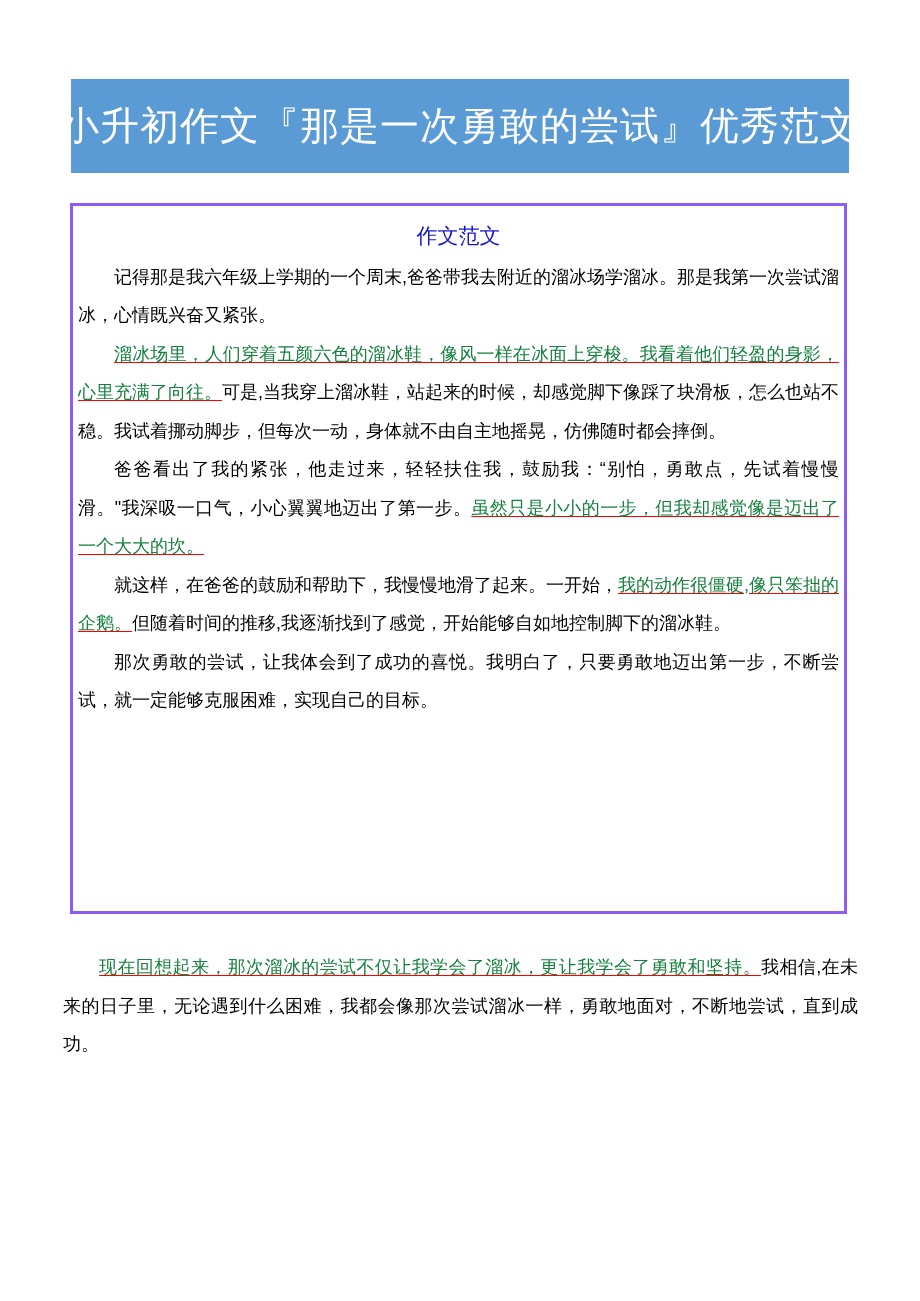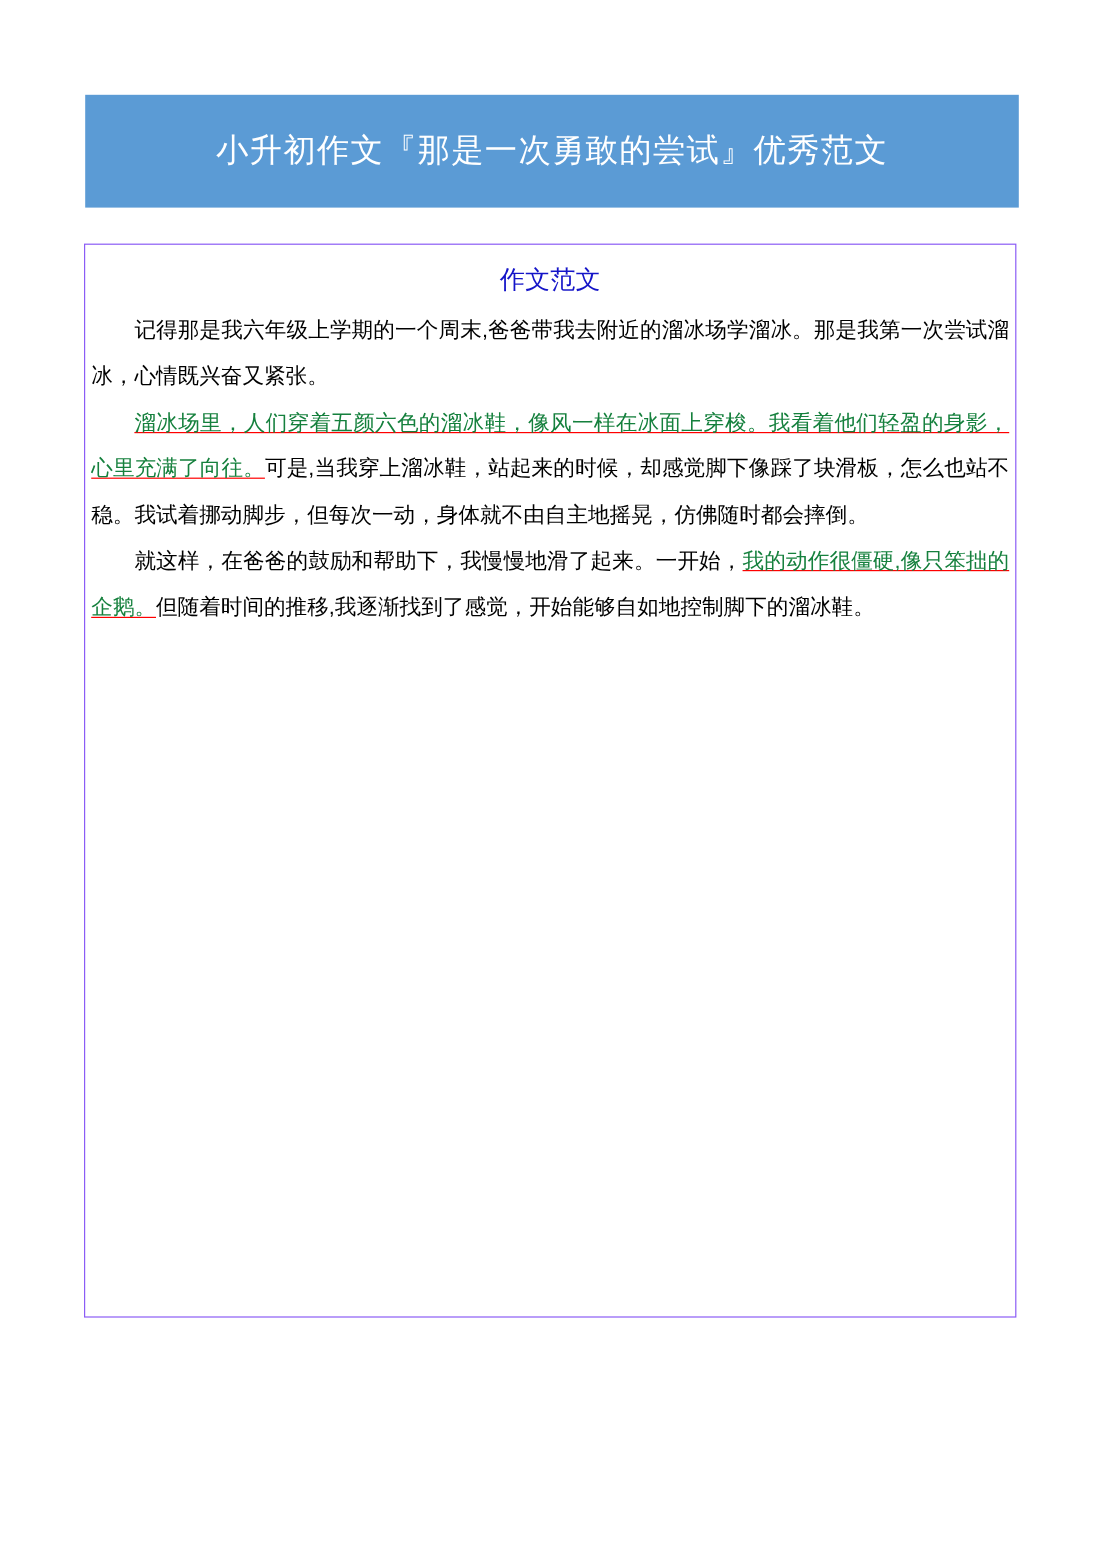--- a/index.html
+++ b/index.html
@@ -32,35 +32,35 @@
     width: 778px;
     height: 94px;
     background: #5b9bd5;
     display: flex;
     align-items: center;
     justify-content: center;
     box-sizing: border-box;
   }
   .title-banner .title-text {
     color: #ffffff;
-    font-size: 27px;
+    font-size: 39px;
     letter-spacing: 1px;
     line-height: 1.1;
     white-space: nowrap;
     font-weight: 400;
   }
 
   
   .essay-box {
     position: absolute;
     left: 70px;
     top: 203px;
     width: 777px;
-    height: 895px;
-    border: 1px solid #8b5cf6;
+    height: 711px;
+    border: 3px solid #8b5cf6;
     box-sizing: border-box;
     background: #ffffff;
     padding: 10px 5px 0 5px;
   }
 
   .box-heading {
     color: #1414c8;
     font-size: 21px;
     text-align: center;
     line-height: 1.5;
@@ -109,18 +109,23 @@
 
   <div class="title-banner">
     <span class="title-text">小升初作文『那是一次勇敢的尝试』优秀范文</span>
   </div>
 
   <div class="essay-box">
     <div class="box-heading">作文范文</div>
     <div id="essay-body">
         <div class="para indent"><span>记得那是我六年级上学期的一个周末,爸爸带我去附近的溜冰场学溜冰。那是我第一次尝试溜冰，心情既兴奋又紧张。</span></div>
         <div class="para indent"><span class="hl">溜冰场里，人们穿着五颜六色的溜冰鞋，像风一样在冰面上穿梭。我看着他们轻盈的身影，心里充满了向往。</span><span>可是,当我穿上溜冰鞋，站起来的时候，却感觉脚下像踩了块滑板，怎么也站不稳。我试着挪动脚步，但每次一动，身体就不由自主地摇晃，仿佛随时都会摔倒。</span></div>
+        <div class="para indent"><span>爸爸看出了我的紧张，他走过来，轻轻扶住我，鼓励我：“别怕，勇敢点，先试着慢慢滑。"我深吸一口气，小心翼翼地迈出了第一步。</span><span class="hl">虽然只是小小的一步，但我却感觉像是迈出了一个大大的坎。</span></div>
         <div class="para indent"><span>就这样，在爸爸的鼓励和帮助下，我慢慢地滑了起来。一开始，</span><span class="hl">我的动作很僵硬,像只笨拙的企鹅。</span><span>但随着时间的推移,我逐渐找到了感觉，开始能够自如地控制脚下的溜冰鞋。</span></div>
+        <div class="para indent"><span>那次勇敢的尝试，让我体会到了成功的喜悦。我明白了，只要勇敢地迈出第一步，不断尝试，就一定能够克服困难，实现自己的目标。</span></div>
       </div>
   </div>
 
+  <div class="outer-para" id="closing-para">
+      <div class="para indent"><span class="hl">现在回想起来，那次溜冰的尝试不仅让我学会了溜冰，更让我学会了勇敢和坚持。</span><span>我相信,在未来的日子里，无论遇到什么困难，我都会像那次尝试溜冰一样，勇敢地面对，不断地尝试，直到成功。</span></div>
+    </div>
 
 </div>
 
 </body></html>

